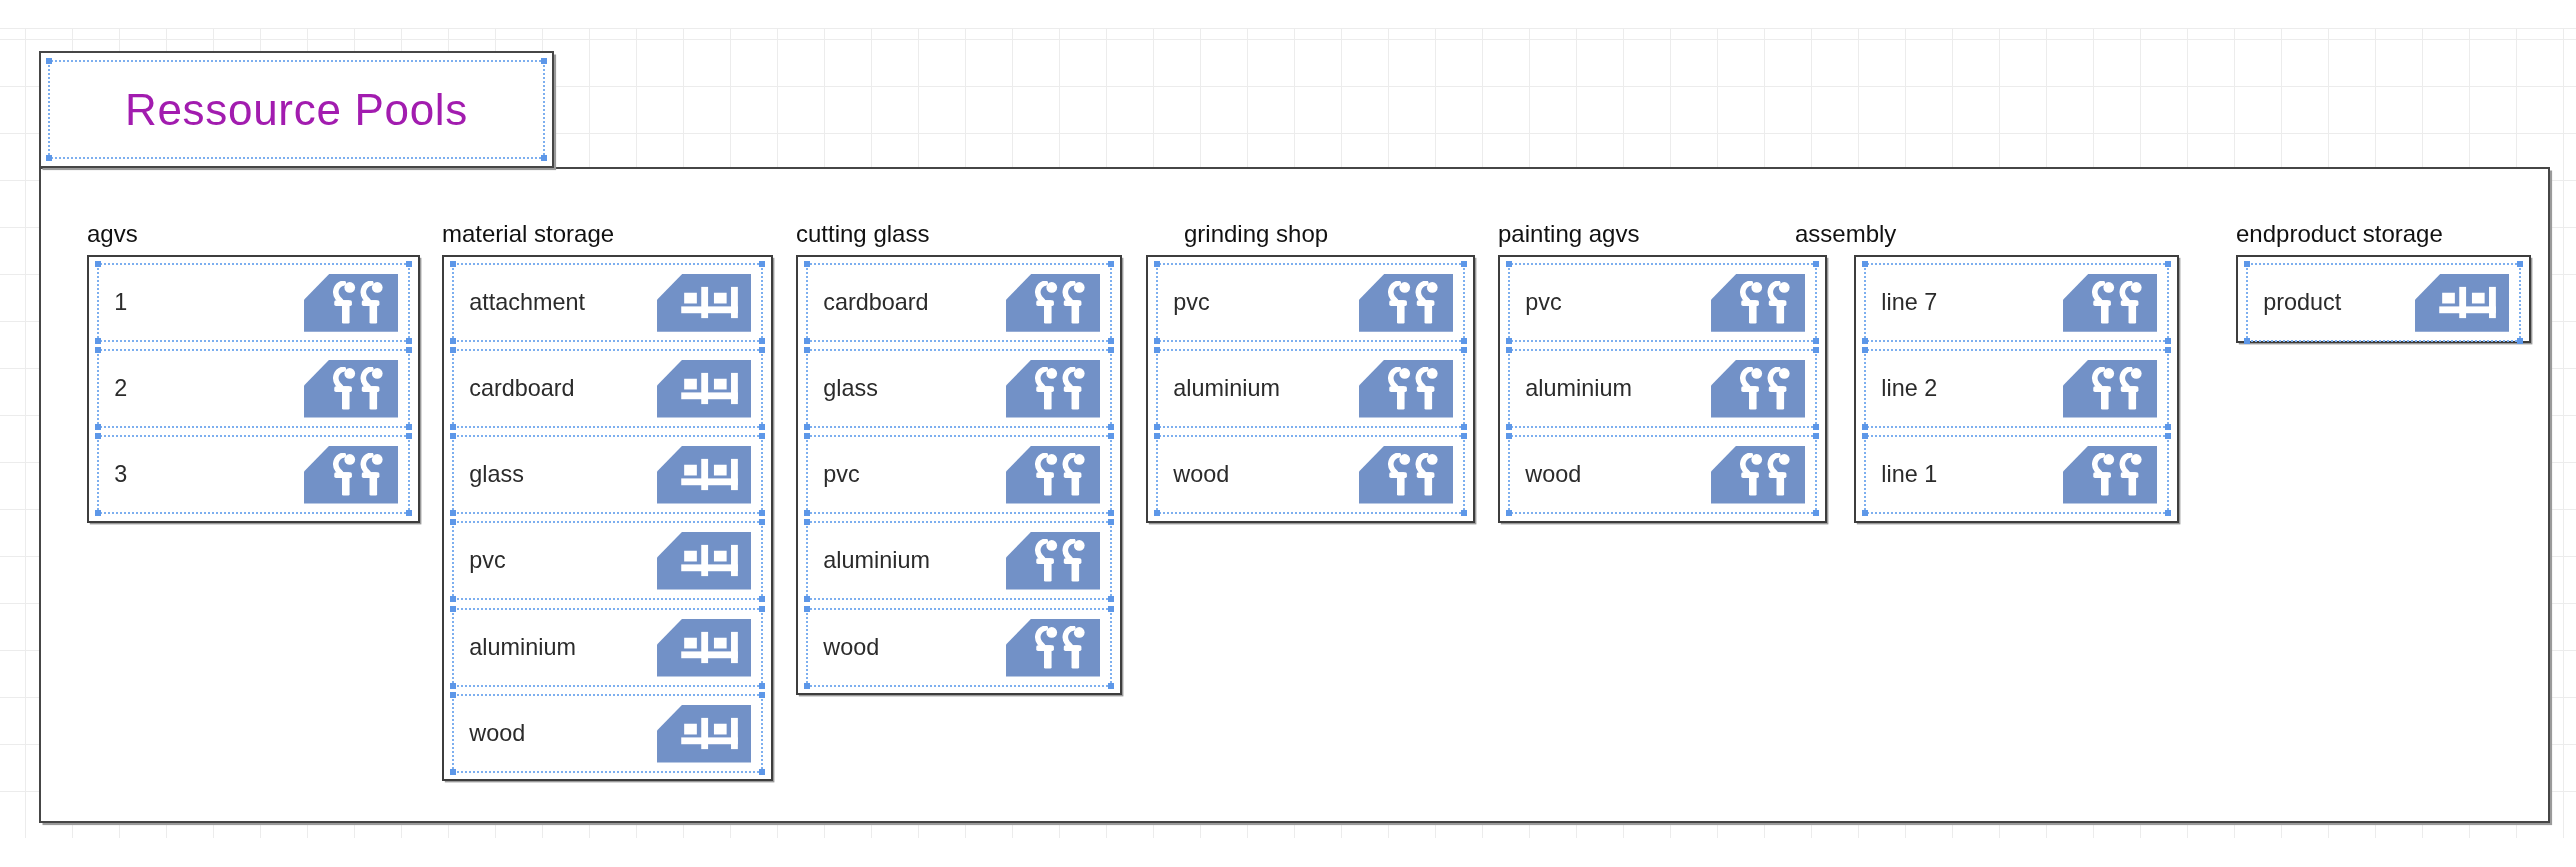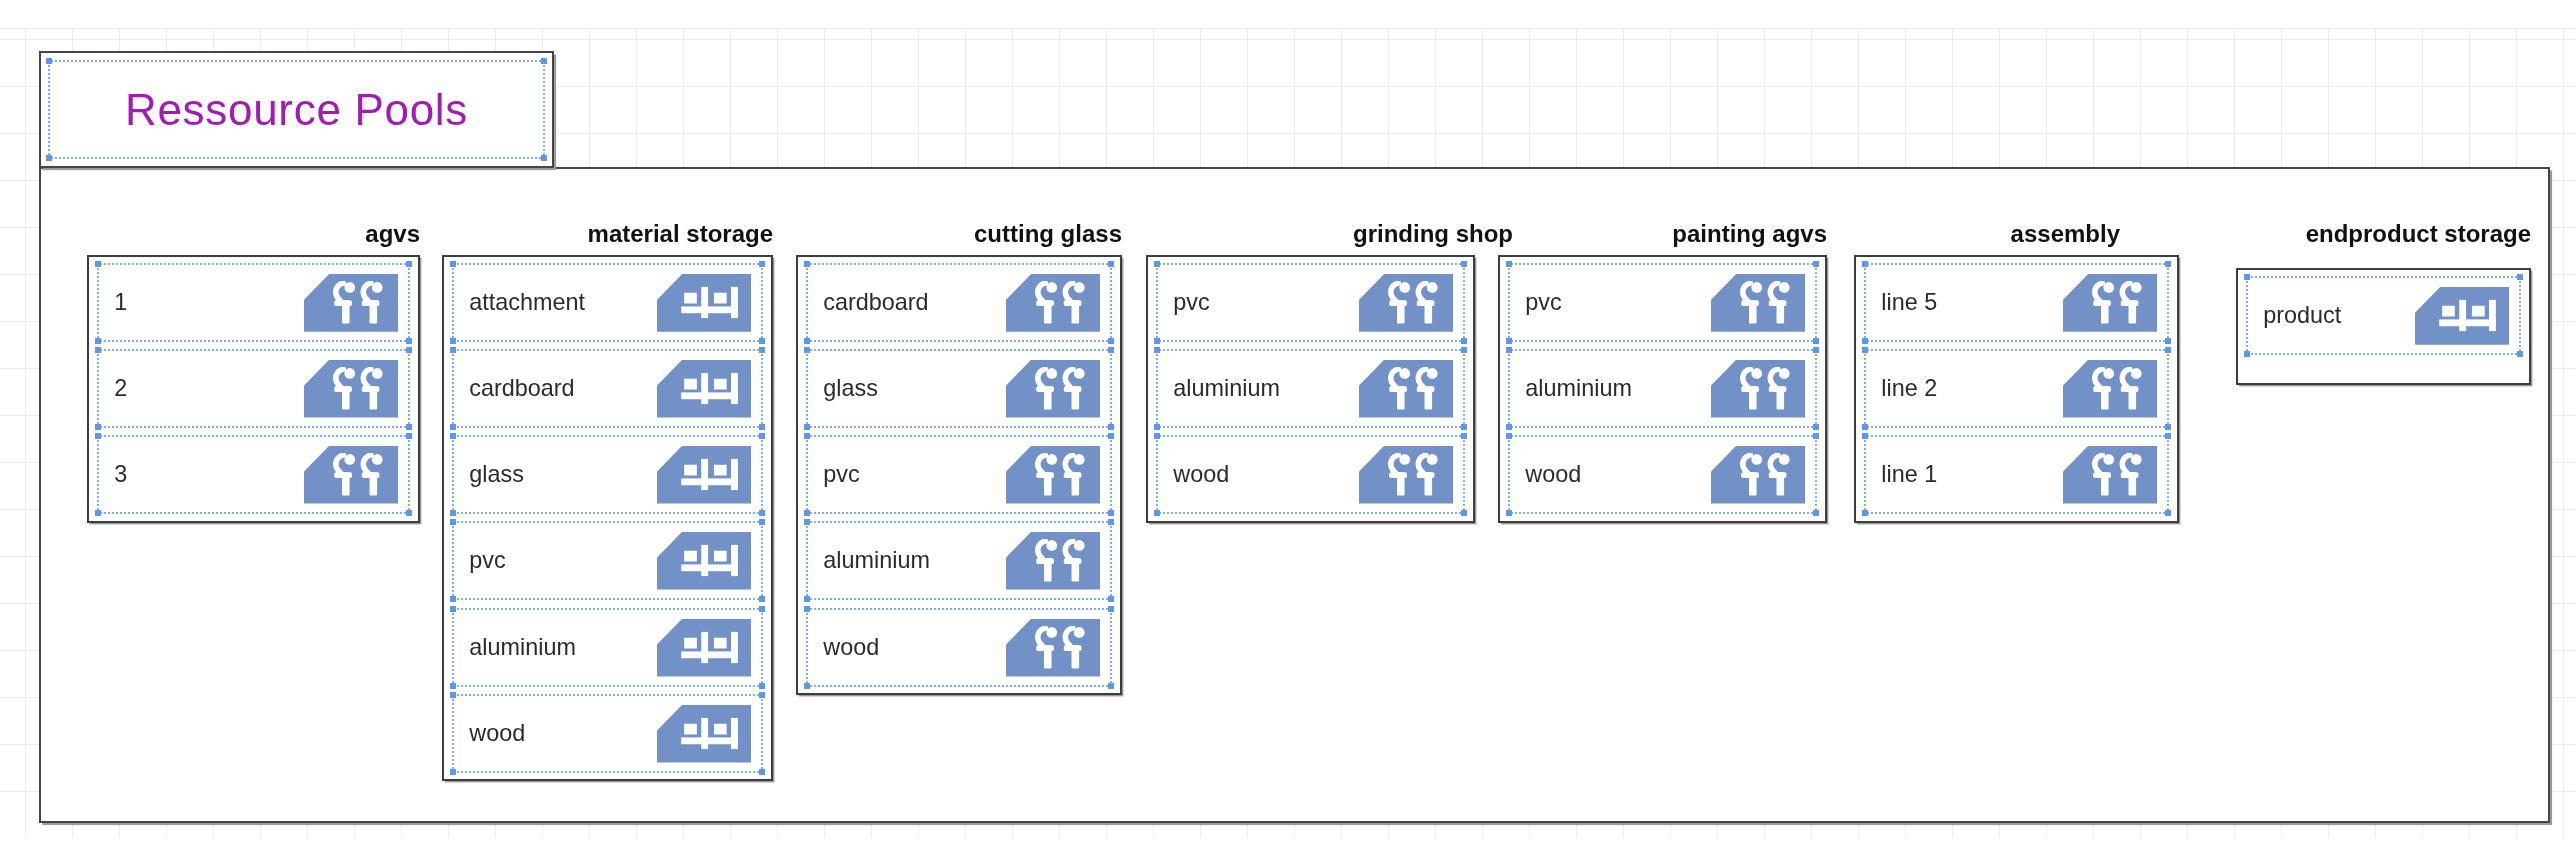--- a/index.html
+++ b/index.html
@@ -29,22 +29,22 @@
     background:#ffffff;border:2.8px solid #464646;box-sizing:border-box;
     box-shadow:2.8px 2.8px 0 -0.7px #9a9a9a;z-index:5;
   }
   .title-sel{
     position:absolute;left:6.9px;top:6.9px;right:6.9px;bottom:6.9px;
     border:2.1px dotted #7dafef;display:flex;align-items:center;justify-content:center;
   }
   .title-text{font-size:44px;color:#a21caf;letter-spacing:0.7px;white-space:nowrap;}
   
   .glabel{
-    position:absolute;height:32px;line-height:32px;text-align:right;
-    font-size:24px;color:#111111;z-index:4;white-space:nowrap;font-weight:bold;
+    position:absolute;height:32px;line-height:32px;text-align:left;
+    font-size:24px;color:#111111;z-index:4;white-space:nowrap;
   }
   
   .gbox{
     position:absolute;background:#ffffff;border:2.1px solid #3d3d3d;box-sizing:border-box;
     box-shadow:2.1px 2.1px 0 -0.7px #9a9a9a;z-index:3;
   }
   
   .row{
     position:absolute;left:8.3px;right:8.3px;height:79px;box-sizing:border-box;
     border:2.1px dotted #7dafef;
@@ -557,21 +557,21 @@
           </div>
         </div>
       </div>
       <div class="glabel" style="left: 1795px; width: 325px; top: 218px;">assembly</div>
       <div class="gbox" style="left: 1854px; top: 255px; width: 325px; height: 268px;">
         <div class="row" style="top: 6.2px;">
           <i class="hd tl"></i>
           <i class="hd tr"></i>
           <i class="hd bl"></i>
           <i class="hd br"></i>
-          <span class="lbl">line 5</span>
+          <span class="lbl">line 7</span>
           <div class="badge">
             <svg width="59" height="43" viewBox="0 0 64 50" xmlns="http://www.w3.org/2000/svg">
               <g fill="#ffffff" stroke="none">
                 <g>
                   <circle cx="19.5" cy="7.5" r="6.2"></circle>
                   <path d="M12 2.5 C 3.5 4.5 1 13.5 5.5 19.5 L 9 23.5" fill="none" stroke="#ffffff" stroke-width="6.5" stroke-linecap="round"></path>
                   <rect x="1.5" y="22.5" width="20.5" height="6.5" rx="2"></rect>
                   <rect x="10.5" y="22.5" width="8.8" height="27" rx="1.5"></rect>
                 </g>
                 <g transform="translate(32,0)">
@@ -629,21 +629,21 @@
                   <path d="M12 2.5 C 3.5 4.5 1 13.5 5.5 19.5 L 9 23.5" fill="none" stroke="#ffffff" stroke-width="6.5" stroke-linecap="round"></path>
                   <rect x="1.5" y="22.5" width="20.5" height="6.5" rx="2"></rect>
                   <rect x="10.5" y="22.5" width="8.8" height="27" rx="1.5"></rect>
                 </g>
               </g>
             </svg>
           </div>
         </div>
       </div>
       <div class="glabel" style="left: 2236px; width: 295px; top: 218px;">endproduct storage</div>
-      <div class="gbox" style="left: 2236px; top: 268px; width: 295px; height: 117px; text-decoration: underline;">
+      <div class="gbox" style="left: 2236px; top: 255px; width: 295px; height: 88px; text-decoration: underline;">
         <div class="row" style="top: 6.2px;">
           <i class="hd tl"></i>
           <i class="hd tr"></i>
           <i class="hd bl"></i>
           <i class="hd br"></i>
           <span class="lbl">product</span>
           <div class="badge">
             <svg width="63" height="41" viewBox="0 0 62 42" xmlns="http://www.w3.org/2000/svg">
               <g fill="#ffffff">
                 <rect x="0" y="25" width="58" height="7"></rect>

